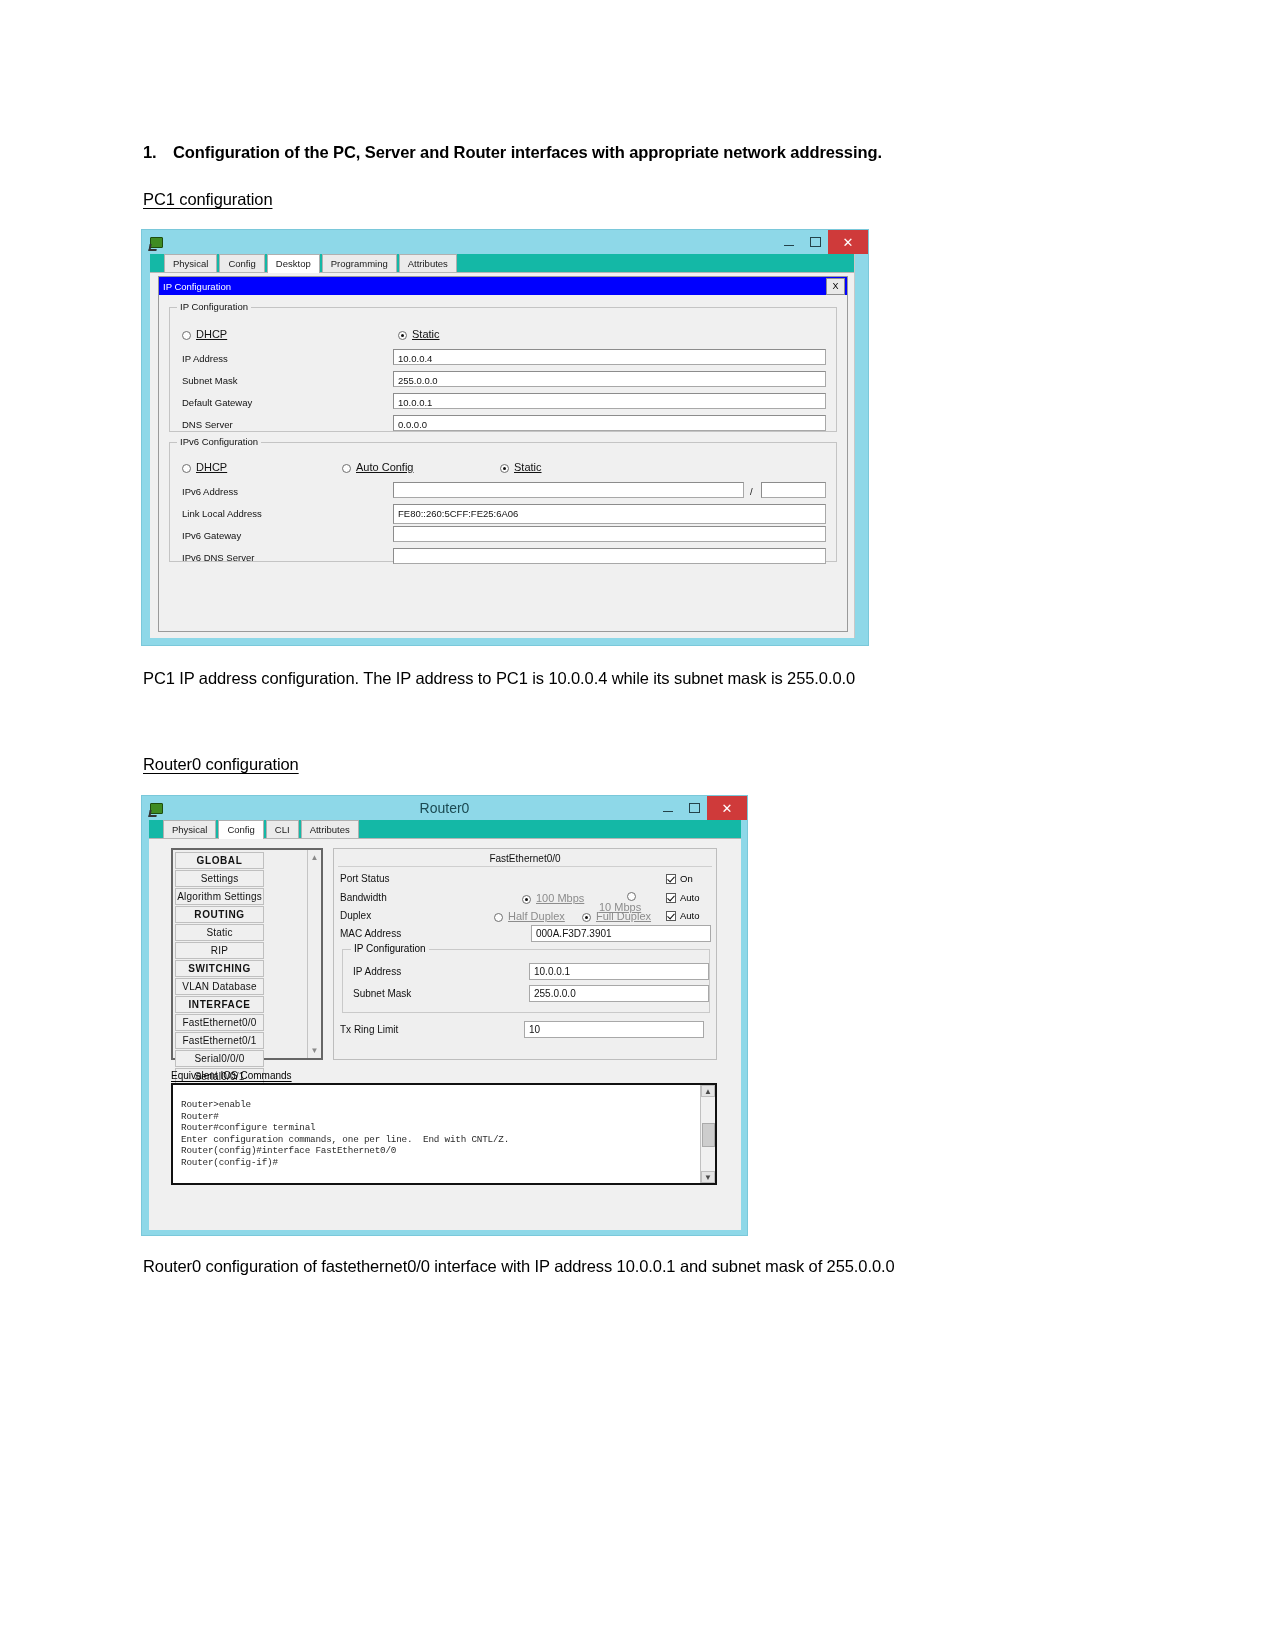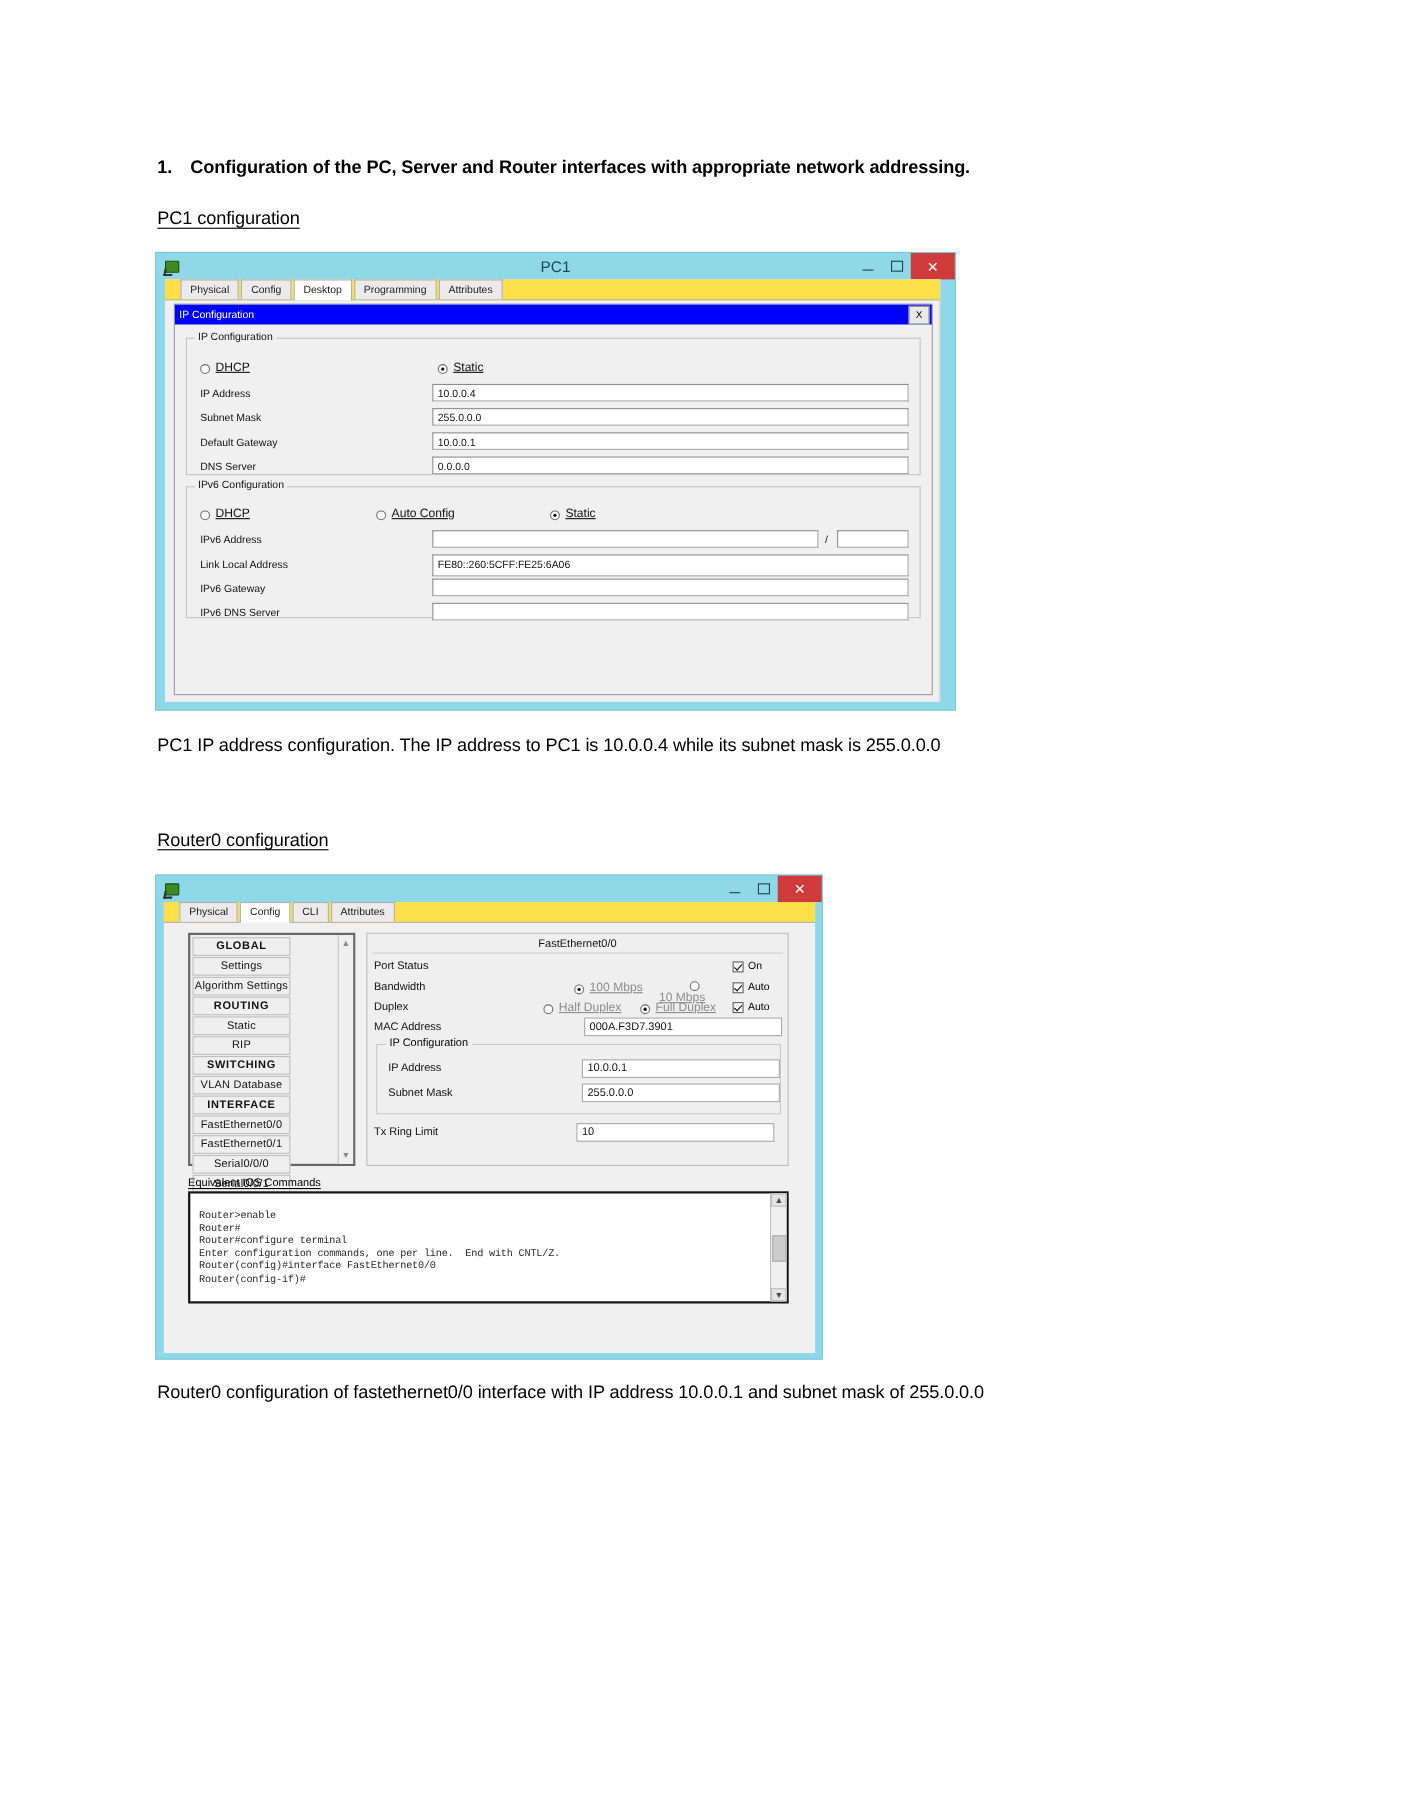--- a/index.html
+++ b/index.html
@@ -110,21 +110,21 @@
   .min-glyph { display:block; width:10px; height:1px; background:#24434a; margin-top:6px; }
   .max-glyph { display:block; width:9px; height:8px; border:1px solid #24434a; }
 
   
   .tabstrip {
     display: flex;
     align-items: flex-end;
     height: 18px;
     padding-left: 14px;
     border-bottom: 1px solid #b5b5b5;
-    background: #fde047;
+    background: #14b8a6;
     text-align: center;
   }
   .tab {
     font-size: 9.5px;
     padding: 2px 8px 2px 8px;
     border: 1px solid #b0b0b0;
     border-bottom: none;
     background: #ebebeb;
     margin-right: 2px;
     line-height: 13px;
@@ -446,21 +446,20 @@
 
 <div class="section-label" id="router0-label">Router0 configuration</div>
 <div class="caption" id="router0-caption">Router0 configuration of fastethernet0/0 interface with IP address 10.0.0.1 and subnet mask of 255.0.0.0</div>
 
 <div class="pt-window" id="pc1-window">
   <div class="titlebar">
     <span class="app-icon">
       <span class="ic-body"></span>
         <span class="ic-tail"></span>
     </span>
-    <span class="title">PC1</span>
     <span class="win-btns">
       <span class="win-btn">
           <i class="min-glyph"></i>
         </span>
       <span class="win-btn">
           <i class="max-glyph"></i>
         </span>
       <span class="win-btn close">✕</span>
     </span>
   </div>
@@ -538,20 +537,21 @@
     </div>
   </div>
 </div>
 
 <div class="pt-window" id="router0-window">
   <div class="titlebar">
     <span class="app-icon">
       <span class="ic-body"></span>
         <span class="ic-tail"></span>
     </span>
+    <span class="title">Router0</span>
     <span class="win-btns">
       <span class="win-btn">
           <i class="min-glyph"></i>
         </span>
       <span class="win-btn">
           <i class="max-glyph"></i>
         </span>
       <span class="win-btn close">✕</span>
     </span>
   </div>

